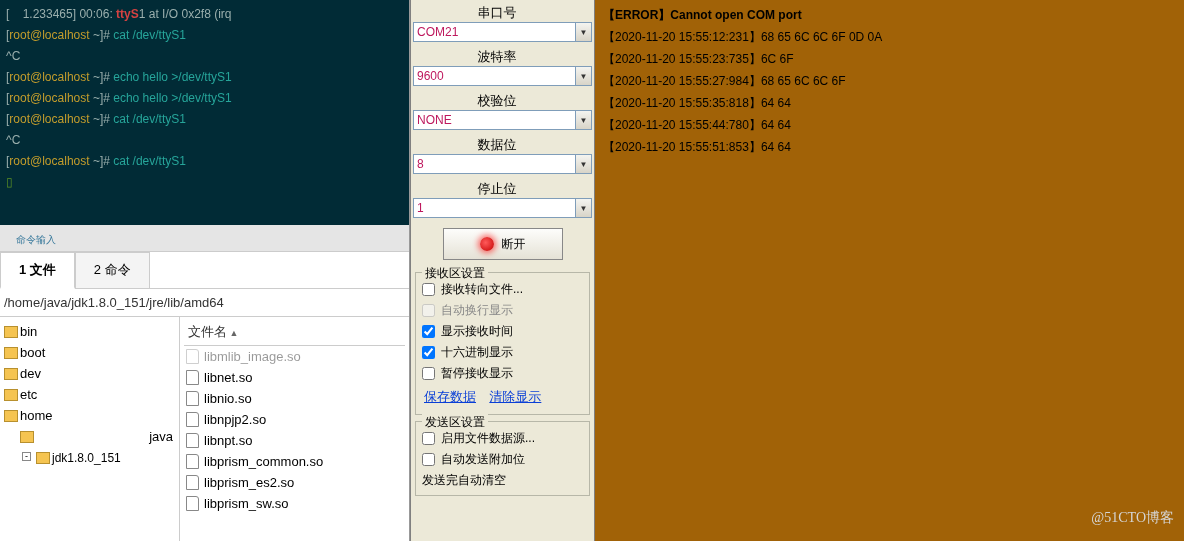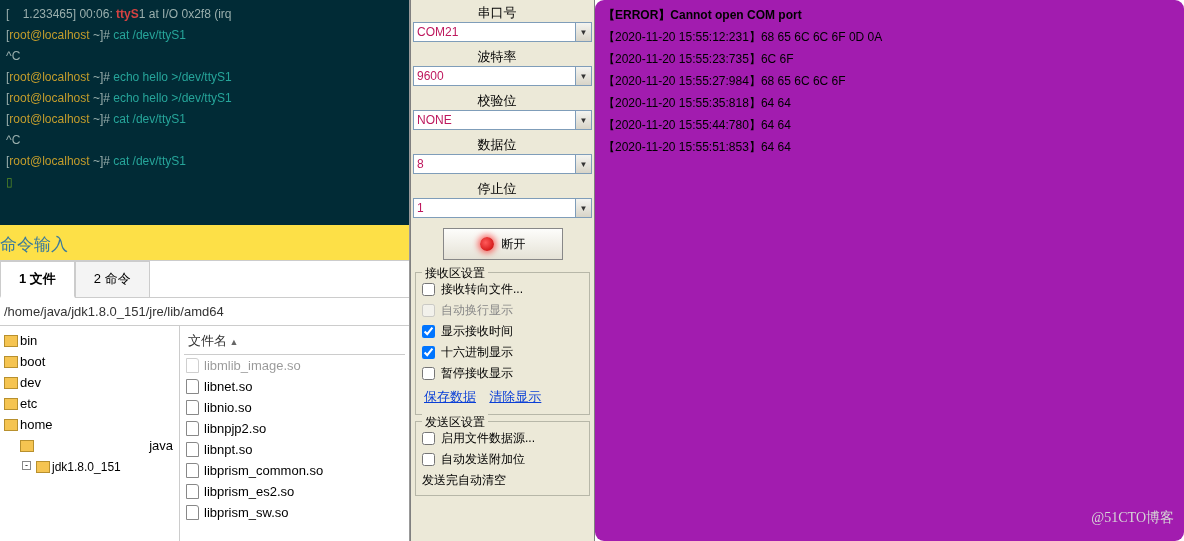--- a/index.html
+++ b/index.html
@@ -5,21 +5,21 @@
 * { margin: 0; padding: 0; box-sizing: border-box; font-family: "Microsoft YaHei", Tahoma, sans-serif; font-size: 12px; }
 body { display: flex; width: 1184px; height: 541px; background: #fff; overflow: hidden; }
 
 
 .left-col { width: 410px; display: flex; flex-direction: column; border-right: 1px solid #999; }
 .terminal { background: #012b36; color: #9aafad; font-family: "Consolas","Courier New",monospace; font-size: 14px; padding: 4px 6px; line-height: 21px; height: 225px; overflow: hidden; white-space: pre; }
 .terminal .amber { color: #c49d2c; }
 .terminal .red  { color: #d34242; font-weight: bold; }
 .terminal .cyan { color: #26a59a; }
 .terminal .green { color: #5a8f25; }
-.cmd-input-label { background: #fde047; color: #3a7a9c; padding: 8px 4px 4px 0; border-bottom: 1px solid #ccc; font-size: 17px; }
+.cmd-input-label { background: #e5e5e5; color: #3a7a9c; padding: 8px 4px 4px 16px; border-bottom: 1px solid #ccc; font-size: 10px; }
 .tabs { display: flex; border-bottom: 1px solid #ccc; }
 .tab { padding: 8px 18px; border: 1px solid #ccc; border-bottom: none; background: #fff; cursor: pointer; font-size: 13px; }
 .tab.active { font-weight: bold; border-bottom: 2px solid #fff; margin-bottom: -1px; }
 .tab:not(.active) { background: #f4f4f4; }
 .path-bar { padding: 6px 4px; color: #333; border-bottom: 1px solid #ccc; font-size: 13px; }
 .file-browser { display: flex; flex: 1; overflow: hidden; }
 .folders { width: 180px; border-right: 1px solid #ccc; padding: 4px 2px; overflow: hidden; }
 .folders div { padding: 3px 4px 3px 18px; font-size: 13px; position: relative; }
 .folders .folder::before { content: ""; position: absolute; left: 2px; top: 5px; width: 12px; height: 10px; background: #f5c451; border: 1px solid #b8902e; }
 .folders .folder-open::before { background: #f5c451; }
@@ -45,21 +45,21 @@
 .disconnect-btn .dot { width: 14px; height: 14px; border-radius: 50%; background: radial-gradient(circle at 40% 40%, #ff5a5a, #c40000); box-shadow: 0 0 6px 2px rgba(255,0,0,.6); }
 .group { border: 1px solid #b7b7a8; margin: 2px 0; padding: 6px 6px 4px 6px; position: relative; }
 .group > .legend { position: absolute; top: -8px; left: 6px; background: #ece9d8; padding: 0 3px; font-size: 12px; }
 .chk-row { display: flex; align-items: center; padding: 2px 0; gap: 6px; font-size: 13px; }
 .chk-row input[type=checkbox] { width: 13px; height: 13px; }
 .chk-row.disabled { color: #888; }
 .links { padding: 4px 2px; }
 .links a { color: #0a3fd6; text-decoration: underline; margin-right: 10px; font-size: 13px; cursor: pointer; }
 
 
-.right-col { flex: 1; background: #a21caf; padding: 4px 8px; font-family: "SimSun","Courier New",monospace; font-size: 14px; line-height: 22px; position: relative; border-radius: 9px; }
+.right-col { flex: 1; background: #a16207; padding: 4px 8px; font-family: "SimSun","Courier New",monospace; font-size: 14px; line-height: 22px; position: relative; }
 .right-col .line { white-space: pre; }
 .right-col .err { font-weight: bold; }
 .watermark { position: absolute; right: 10px; bottom: 12px; color: #d6d6d6; font-family: "Microsoft YaHei"; font-size: 14px; }
 </style>
 </head>
 <body>
 
 <div class="left-col">
   <div class="terminal"><span><span>[    1.233465] 00:06: </span><span class="red">ttyS</span><span>1 at I/O 0x2f8 (irq</span></span>
 <span>[<span class="amber">root@localhost</span><span> ~</span><span>]# </span><span class="cyan">cat /dev/ttyS1</span></span>

